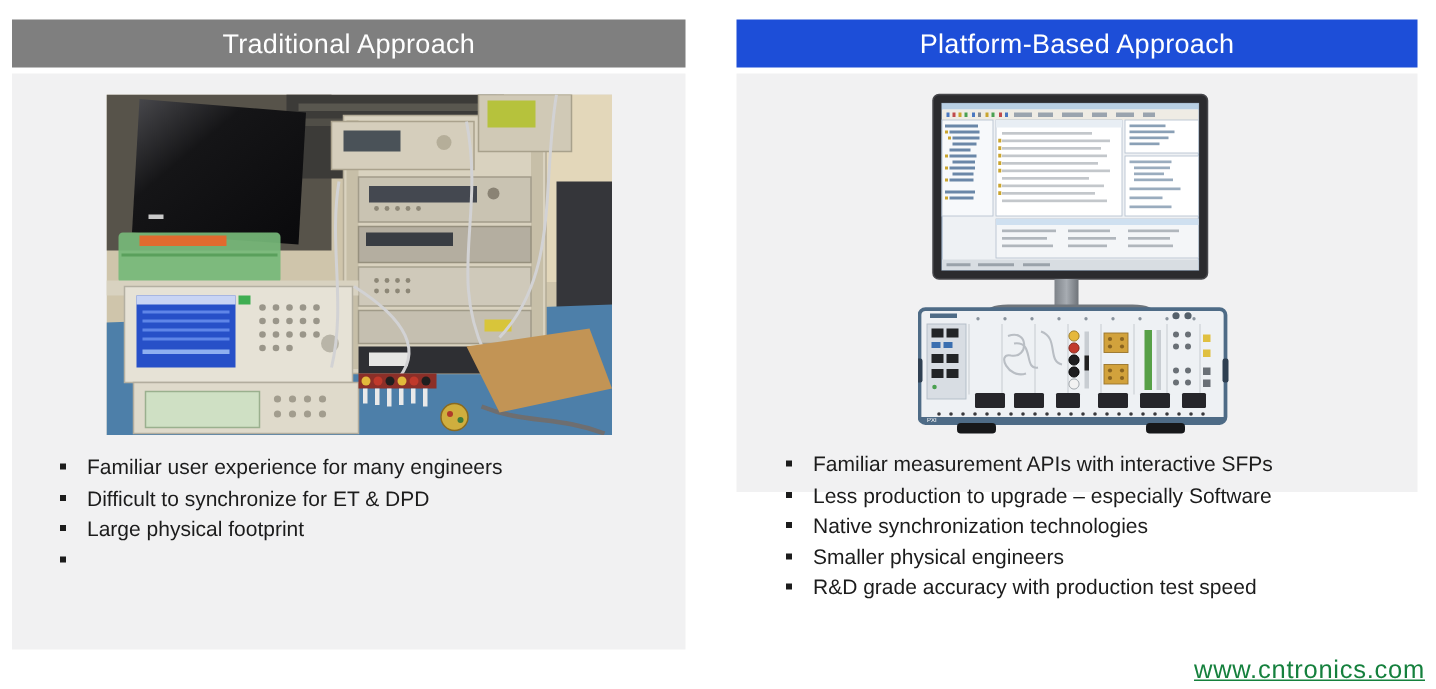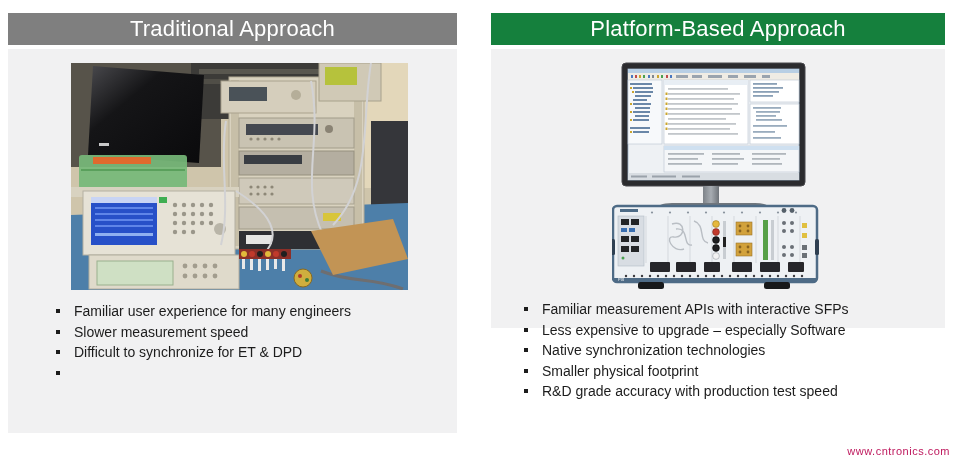--- a/index.html
+++ b/index.html
@@ -3,37 +3,37 @@
 <meta charset="utf-8">
 <style>
   html,body{margin:0;padding:0;background:#ffffff;}
   body{font-family:"Liberation Sans", sans-serif; -webkit-font-smoothing:antialiased;}
   .canvas{position:relative;width:957px;height:459px;background:#ffffff;overflow:hidden;}
 
   .col{position:absolute;top:13px;}
   .col-left{left:8px;width:449px;}
   .col-right{left:491px;width:454px;}
 
-  .hdr{height:32px;line-height:32px;text-align:center;color:#ffffff;font-size:22px;letter-spacing:.2px;}
+  .hdr{height:32px;line-height:32px;text-align:center;color:#ffffff;font-size:18px;letter-spacing:.2px;}
   .hdr-left{background:#7f7f7f;}
-  .hdr-right{background:#15803d;}
+  .hdr-right{background:#1d4ed8;}
 
   .panel{position:relative;margin-top:4px;background:#f1f1f2;}
   .panel-left{height:384px;}
   .panel-right{height:279px;}
 
   .photo{position:absolute;left:63px;top:14px;width:337px;height:227px;display:block;}
   .platform-img{position:absolute;left:121px;top:10px;width:208px;height:234px;display:block;}
 
-  ul.bullets{position:absolute;left:0;right:0;top:252px;margin:0;padding:0 10px 0 46px;list-style:none;}
+  ul.bullets{position:absolute;left:0;right:0;top:252px;margin:0;padding:0 10px 0 30px;list-style:none;}
   .panel-right ul.bullets{top:250px;padding-left:31px;}
   ul.bullets li{position:relative;padding-left:20px;font-size:14px;line-height:20.5px;color:#1c1c1c;white-space:nowrap;}
   ul.bullets li .sq{position:absolute;left:2px;top:8px;width:4px;height:4px;background:#1c1c1c;display:block;}
 
-  .watermark{position:absolute;right:7px;bottom:2px;font-size:11px;color:#be185d;letter-spacing:.5px;}
+  .watermark{position:absolute;right:7px;bottom:2px;font-size:17px;color:#15803d;letter-spacing:.5px;text-decoration:underline;}
 </style>
 </head>
 <body>
 
 <div class="canvas">
 
   <section class="col col-left">
     <div class="hdr hdr-left">Traditional Approach</div>
     <div class="panel panel-left">
 
@@ -188,26 +188,25 @@
           <circle cx="232" cy="215" r="9" fill="#cfae3e" stroke="#8a6a20"></circle>
           <circle cx="229" cy="213" r="2" fill="#b03a2a"></circle>
             <circle cx="236" cy="217" r="2" fill="#3f7c3a"></circle>
         </g>
       </svg>
 
       <ul class="bullets">
 
           <li><span class="sq"></span><span>Familiar user experience for many engineers</span></li>
 
-          <li><span class="sq"></span><span>Slower measurement speed</span></li>
 
 
           <li><span class="sq"></span><span>Difficult to synchronize for ET &amp; DPD</span></li>
 
-          <li><span class="sq"></span></li>
+          <li><span class="sq"></span><span>Large physical footprint</span></li>
 
           <li><span class="sq"></span></li>
         </ul>
     </div>
   </section>
 
   <section class="col col-right">
     <div class="hdr hdr-right">Platform-Based Approach</div>
     <div class="panel panel-right">
 
@@ -473,25 +472,25 @@
           <rect x="26" y="223" width="26" height="7" rx="2.5" fill="#17181a"></rect>
           <rect x="152" y="223" width="26" height="7" rx="2.5" fill="#17181a"></rect>
         </g>
       </svg>
 
       <ul class="bullets">
 
           <li><span class="sq"></span><span>Familiar measurement APIs with interactive SFPs</span></li>
 
 
-          <li><span class="sq"></span><span>Less expensive to upgrade – especially Software</span></li>
+          <li><span class="sq"></span><span>Less production to upgrade – especially Software</span></li>
 
           <li><span class="sq"></span><span>Native synchronization technologies</span></li>
 
-          <li><span class="sq"></span><span>Smaller physical footprint</span></li>
+          <li><span class="sq"></span><span>Smaller physical engineers</span></li>
 
           <li><span class="sq"></span><span>R&amp;D grade accuracy with production test speed</span></li>
         </ul>
     </div>
   </section>
 
   <div class="watermark">www.cntronics.com</div>
 </div>
 
 </body></html>

